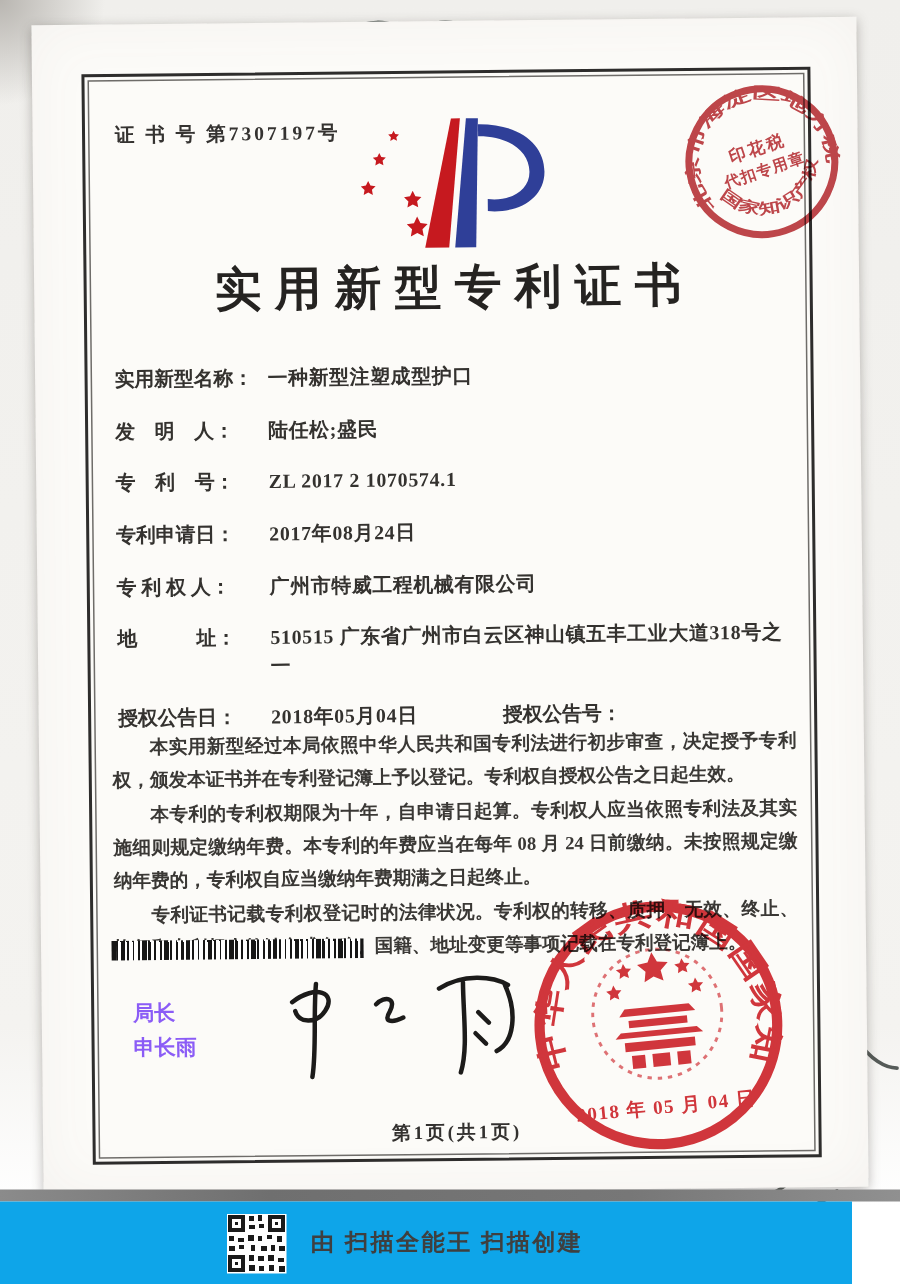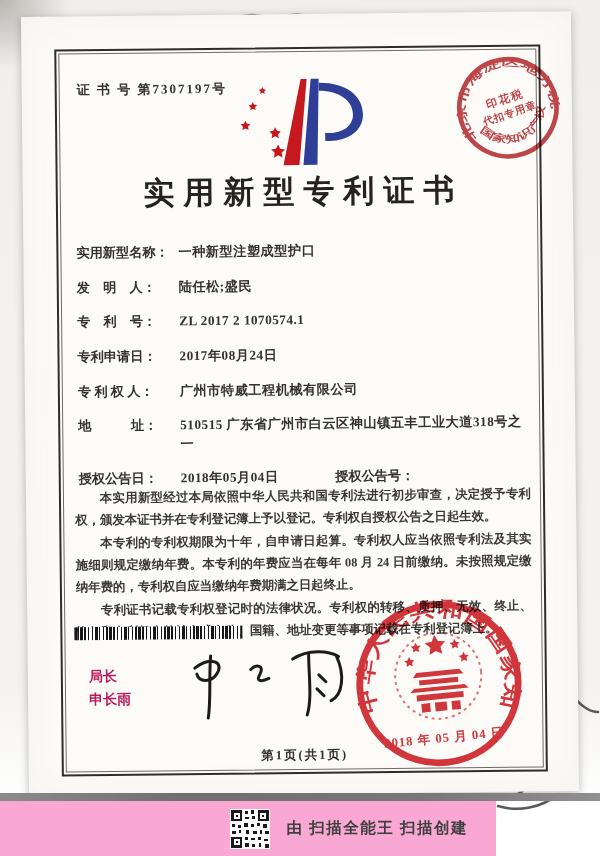--- a/index.html
+++ b/index.html
@@ -49,37 +49,37 @@
   .paras p{margin:0;text-indent:2em;}
   .barcode{
     position:absolute;left:12px;top:576px;width:163px;height:13px;
     background:repeating-linear-gradient(90deg,
       #161616 0px,#161616 1.5px,#fff 1.5px,#fff 3px,
       #161616 3px,#161616 6px,#fff 6px,#fff 7px,
       #161616 7px,#161616 8.5px,#fff 8.5px,#fff 11px,
       #161616 11px,#161616 12px,#fff 12px,#fff 14.5px);
     border-left:3px solid #161616;border-right:2px solid #161616;
   }
-  .director{position:absolute;left:26px;top:614px;font-size:14px;font-weight:bold;line-height:23px;color:#be185d;}
+  .director{position:absolute;left:26px;top:614px;font-size:14px;font-weight:bold;line-height:23px;color:#8b5cf6;}
   .signature{position:absolute;left:118px;top:592px;}
   .seal{position:absolute;left:288px;top:548px;transform:rotate(-5deg);opacity:.9;mix-blend-mode:multiply;}
   .page-footer{position:absolute;left:0;right:0;top:698px;text-align:center;font-size:12.5px;font-weight:bold;letter-spacing:2px;color:#33312f;}
   .stamp{position:absolute;left:430px;top:40px;transform:rotate(-18deg);opacity:.85;mix-blend-mode:multiply;}
   .ornament{position:absolute;color:#5d6360;}
   .orn-top{left:168px;top:4px;}
   .orn-right{left:516px;top:270px;transform:rotate(90deg);}
   .orn-left{left:20px;top:666px;transform:rotate(-90deg) scaleX(-1);}
   .orn-corner{left:474px;top:684px;}
   .gray-band{
     position:absolute;left:0;top:793px;width:600px;height:8px;
     background:linear-gradient(90deg,#8b8b8b,#6f6f6f 30%,#777 70%,#909090);
   }
   .scan-footer{
-    position:absolute;left:0;top:801px;width:496px;height:55px;background:#f9a8d4;
-    display:flex;align-items:center;justify-content:flex-end;padding-right:28px;box-sizing:border-box;
+    position:absolute;left:0;top:801px;width:568px;height:55px;background:#0ea5e9;
+    display:flex;align-items:center;justify-content:center;padding-right:28px;box-sizing:border-box;
   }
   .qr{width:40px;height:40px;margin-right:16px;}
   .scan-note{font-family:"Liberation Sans","DejaVu Sans",sans-serif;font-size:15.5px;color:#3f3f3f;letter-spacing:1.5px;font-weight:600;}
 </style>
 </head>
 <body>
 
 <svg class="ornament orn-top" width="184" height="64" viewBox="0 0 184 64">
   <g fill="none" stroke="#5d6360" stroke-width="2" stroke-linecap="round">
     <path d="M4,42 C18,14 44,10 56,24 C64,34 54,46 42,41 C34,38 36,28 44,28"></path>

